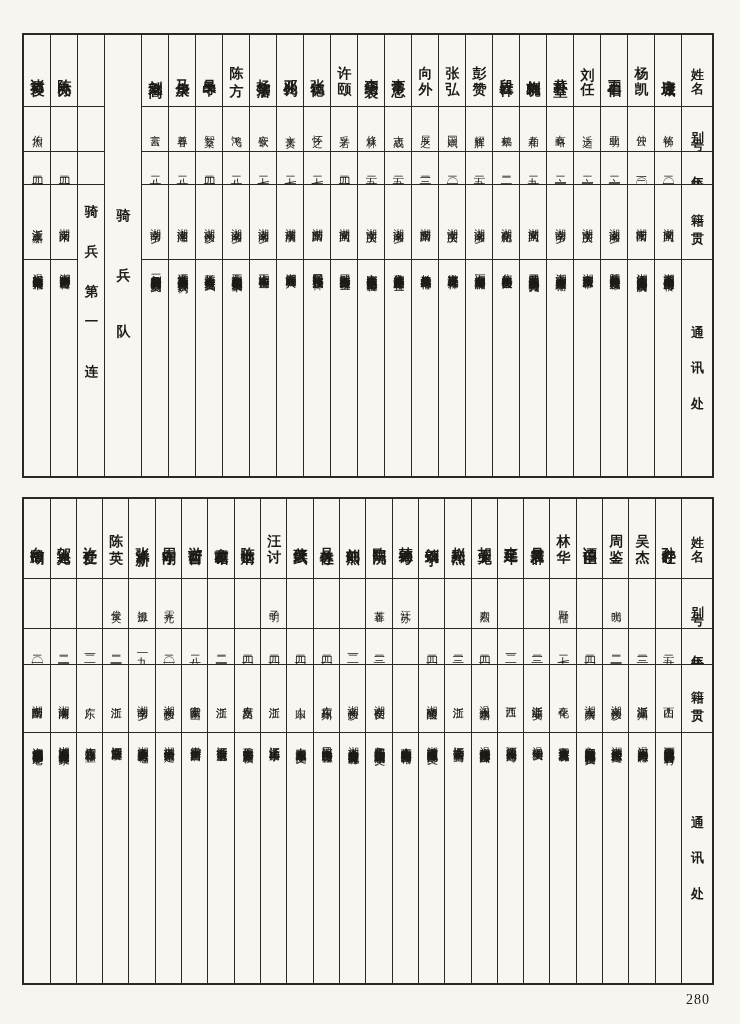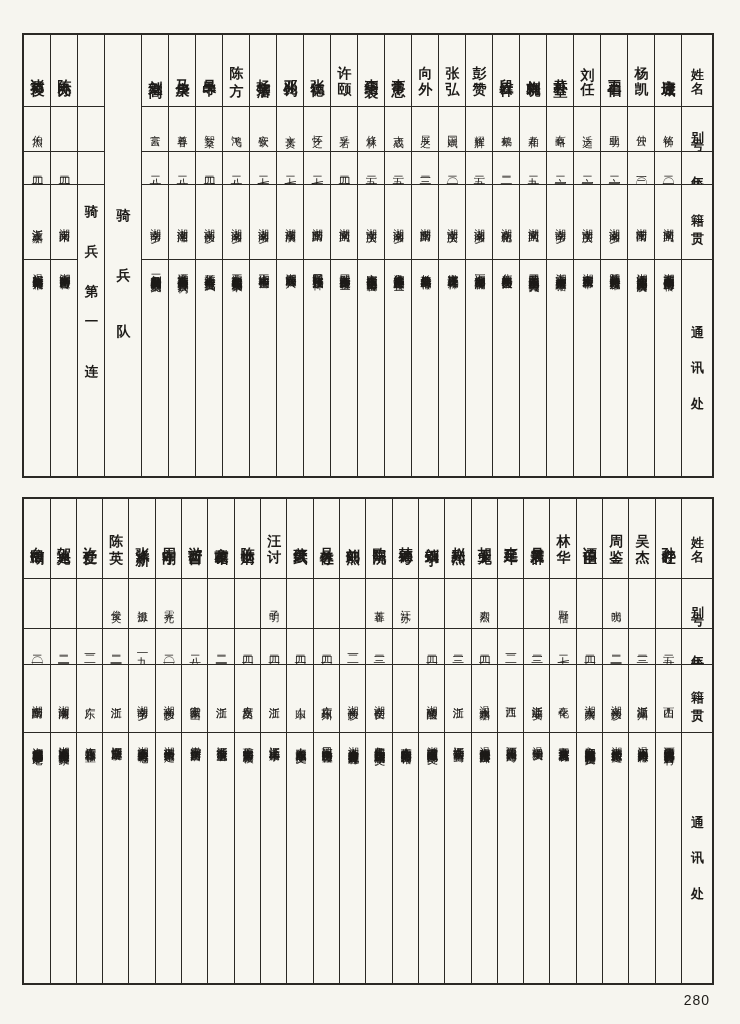--- a/index.html
+++ b/index.html
@@ -59,21 +59,21 @@
   
   .hdr{font-size:13px; font-weight:700;}
   .hdr.c-name{letter-spacing:13px;}
   .hdr.c-alias{letter-spacing:8px;}
   .hdr.c-age{letter-spacing:2px;}
   .hdr.c-native{letter-spacing:18px;}
   .hdr.c-contact{letter-spacing:36px; justify-content:center; padding-top:0;}
   .page-number{
     position:absolute; right:30px; bottom:16px;
     font-size:14px; letter-spacing:1px;
-    font-family:Liberation Sans, sans-serif;
+    font-family:Liberation Serif, serif;
   }
 </style>
 </head>
 <body>
 
 <div class="page">
   <div id="top-table" class="dtable t-top">
       <div class="col hdr-col">
         <div class="cell c-name hdr">姓名</div>
         <div class="cell c-alias hdr">别号</div>

